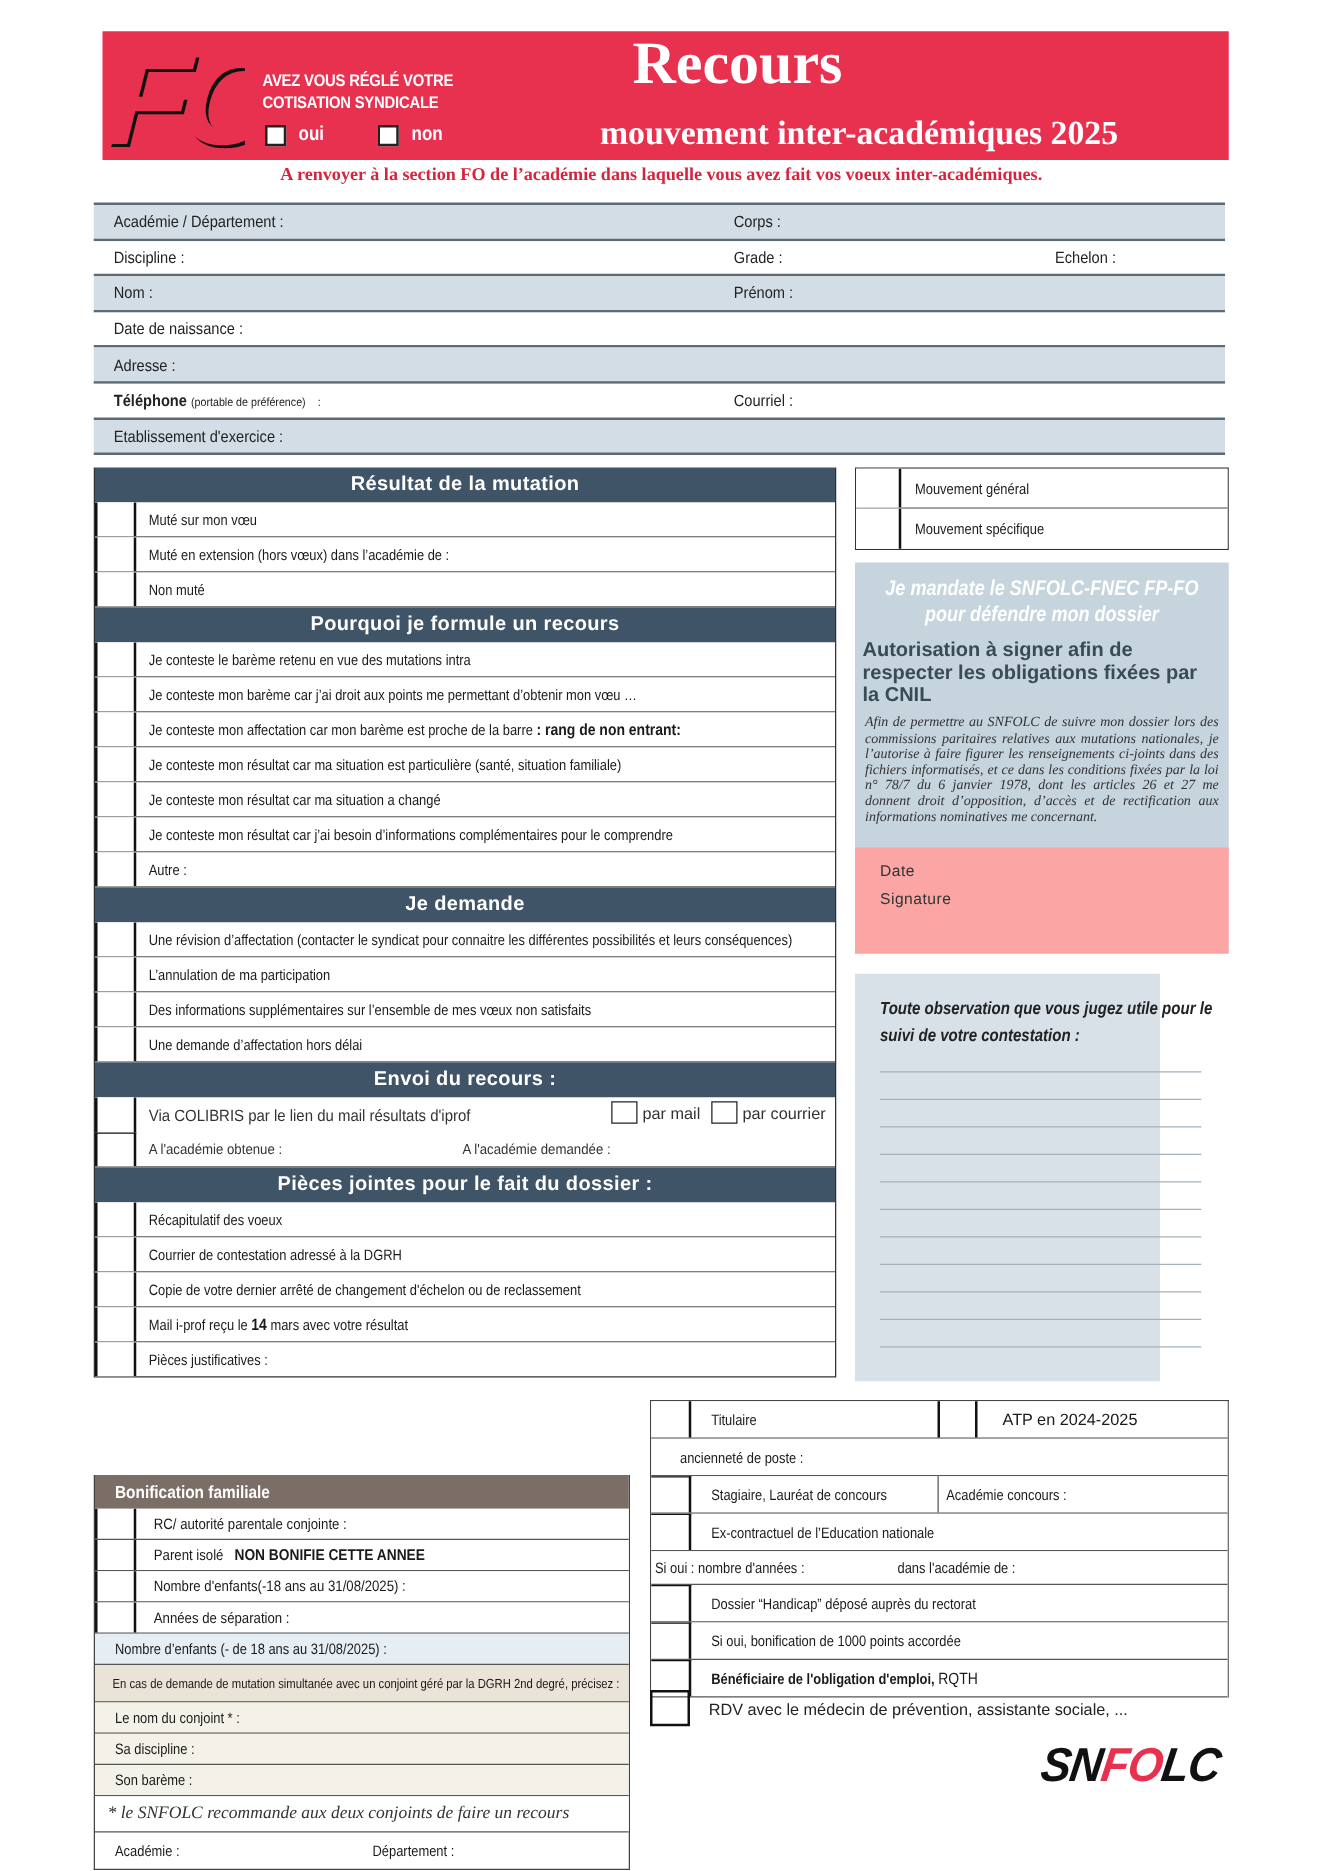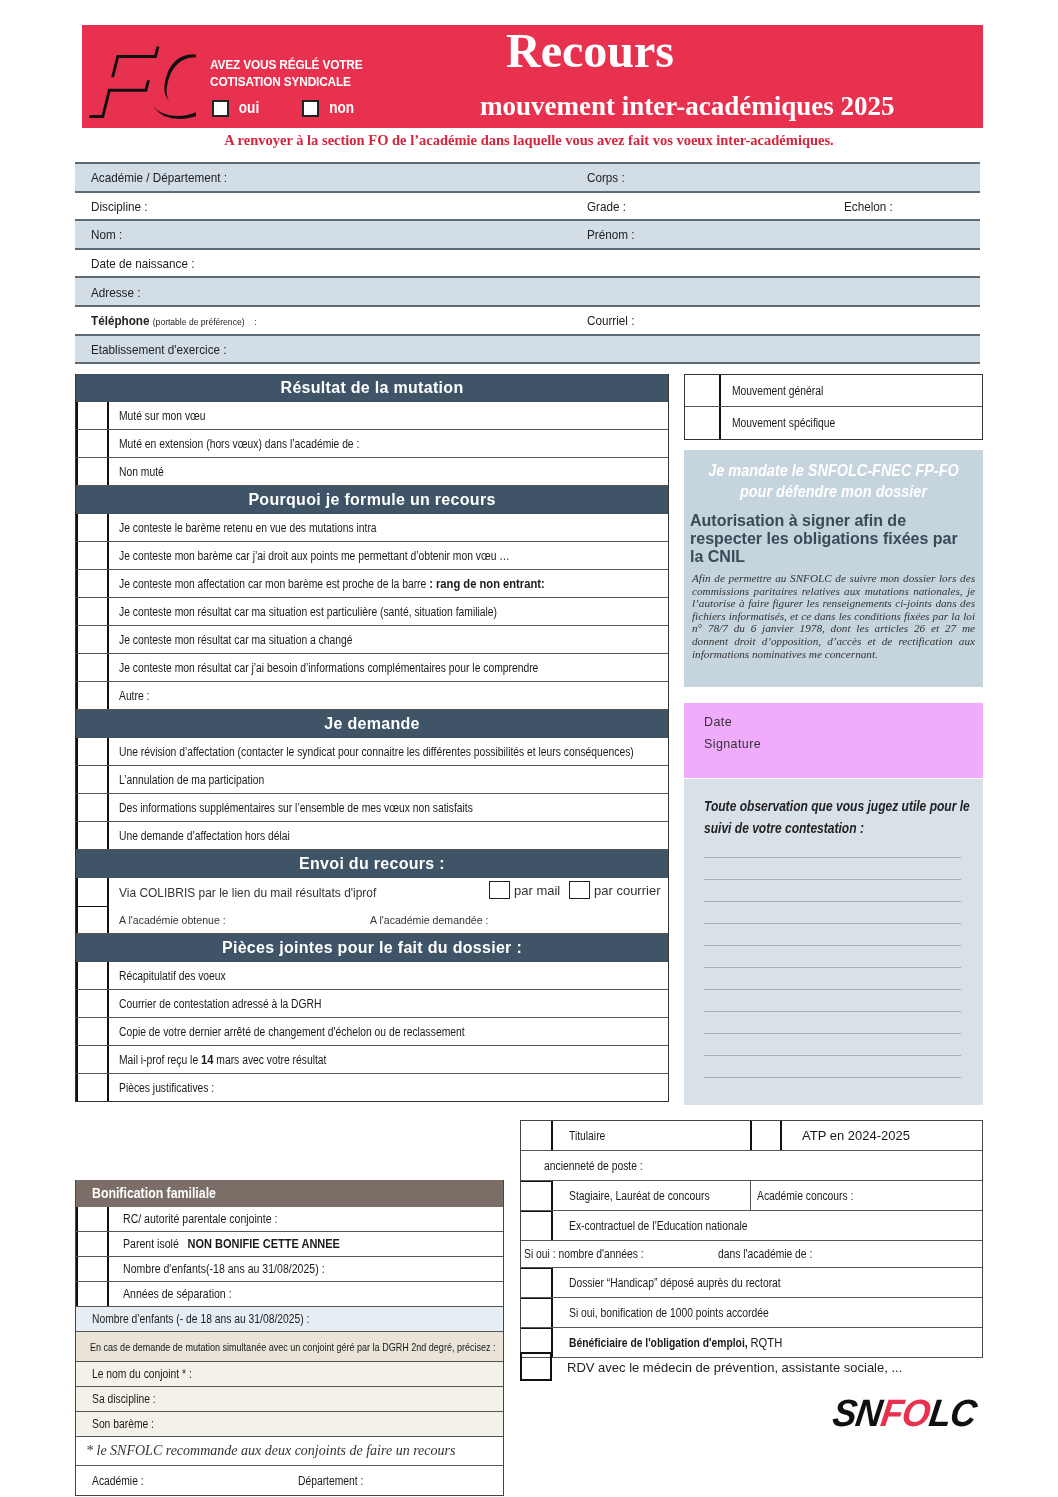--- a/index.html
+++ b/index.html
@@ -40,23 +40,23 @@
 
 .mvt{left:684px;top:374px;width:299px;border:1.5px solid #333}
 .mvt .frow{height:32px}
 .mvt .frow:last-child{border-bottom:none}
 .mvt .cb{width:36px}
 
 .mandat{left:684px;top:450px;width:299px;height:237px;background:#c6d4dd}
 .mandat-h{position:absolute;left:0;width:299px;top:10px;text-align:center;color:#fff;font-weight:bold;font-style:italic;font-size:17px;line-height:21px;transform:scaleX(.85)}
 .mandat-sub{position:absolute;left:6px;top:62px;width:280px;color:#3a4a56;font-weight:bold;font-size:16px;line-height:18px}
 .mandat-body{position:absolute;left:8px;top:122px;width:283px;font-family:"Liberation Serif",serif;font-style:italic;font-size:11.2px;line-height:12.6px;color:#333;text-align:justify}
-.sign{left:684px;top:703px;width:299px;height:75px;background:#f0abfc}
+.sign{left:684px;top:678px;width:299px;height:85px;background:#fca5a5}
 .sign div{position:absolute;left:20px;font-size:12.5px;color:#333;letter-spacing:.4px}
-.obs{left:684px;top:779px;width:299px;height:326px;background:#d8e1e8}
+.obs{left:684px;top:779px;width:244px;height:326px;background:#d8e1e8}
 .obs-t{position:absolute;left:20px;top:16px;width:270px;font-weight:bold;font-style:italic;font-size:14px;line-height:22px;color:#222;transform:scaleX(.86);transform-origin:left top;width:310px}
 .obs-line{position:absolute;left:20px;width:257px;height:1px;background:#a4b1bb}
 
 
 .bonif{left:75px;top:1180px;width:429px;border-left:1.5px solid #444;border-right:1.5px solid #444;border-bottom:1.5px solid #444}
 .bonif-h{background:#7a6e67;color:#fff;font-weight:bold;font-size:14px;height:27px;line-height:27px;padding-left:16px}
 .bonif-h span{display:inline-block;transform:scaleX(.88);transform-origin:left center}
 .brow{display:flex;height:25px;border-bottom:1.5px solid #555;background:#fff}
 .brow .cb{width:33px;border-right:2.5px solid #111;border-left:2.5px solid #111;flex:none}
 .brow .txt{flex:1;padding-left:14px;font-size:12px;display:flex;align-items:center;white-space:nowrap}

